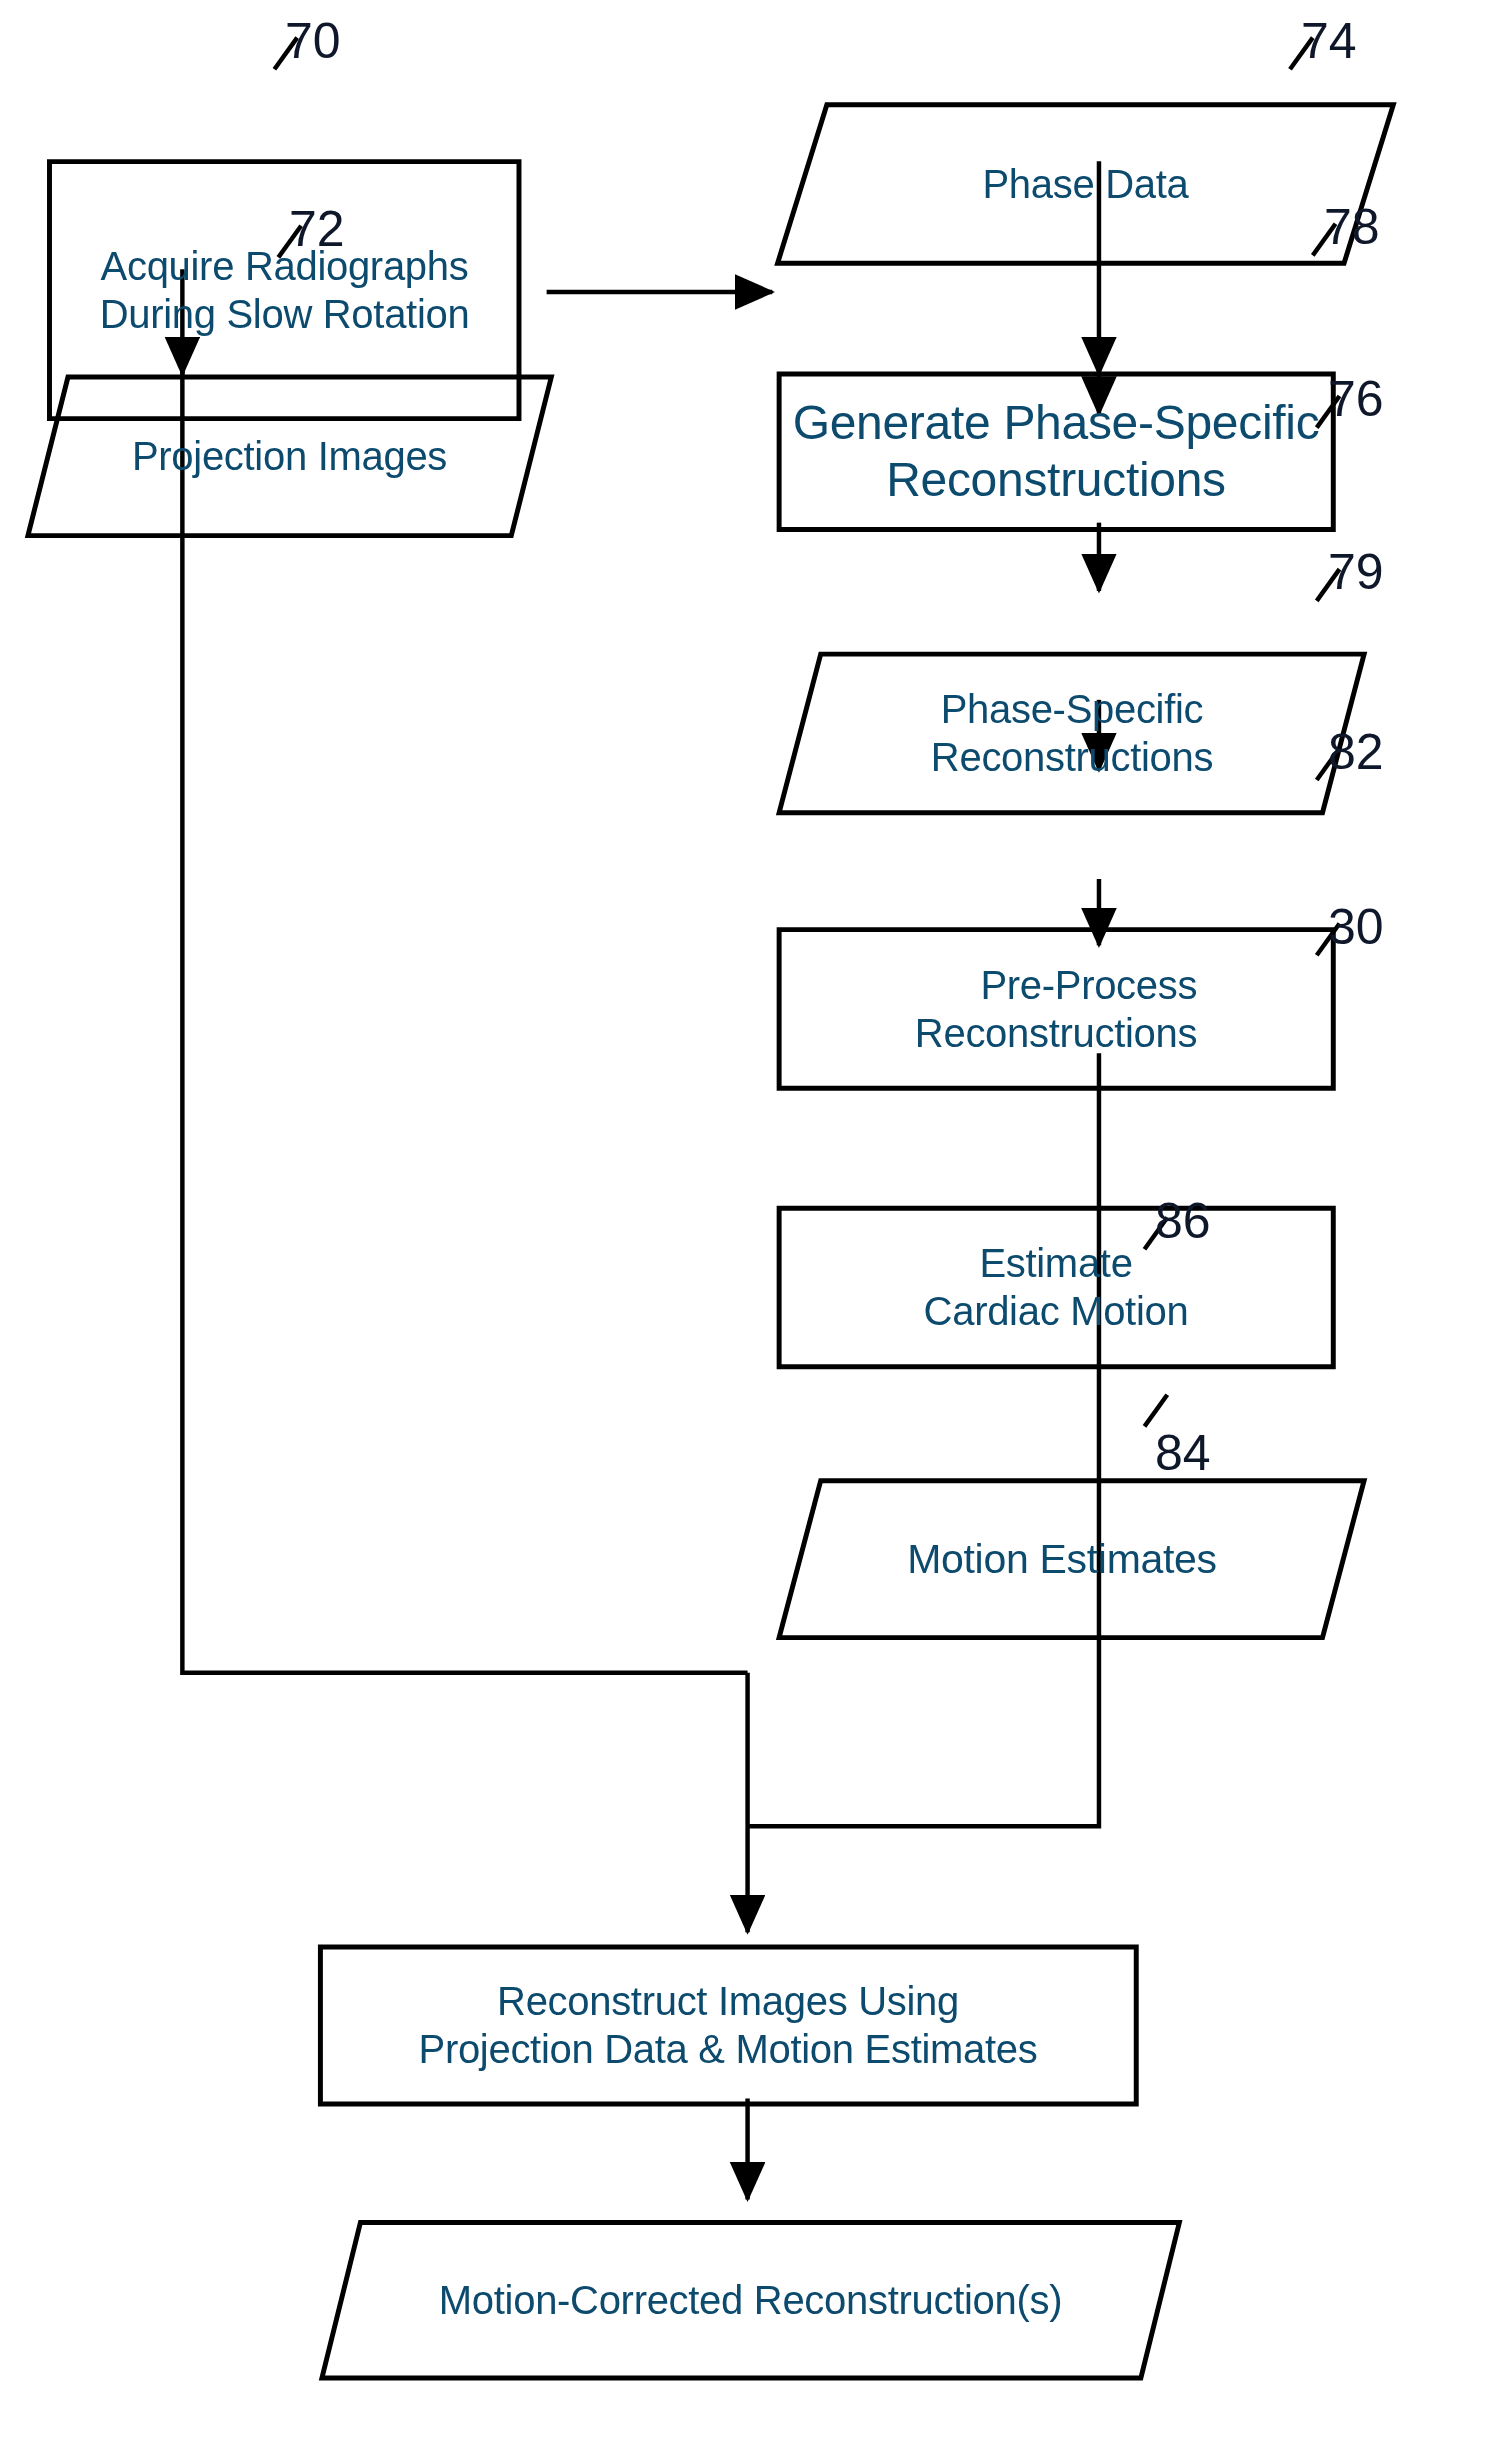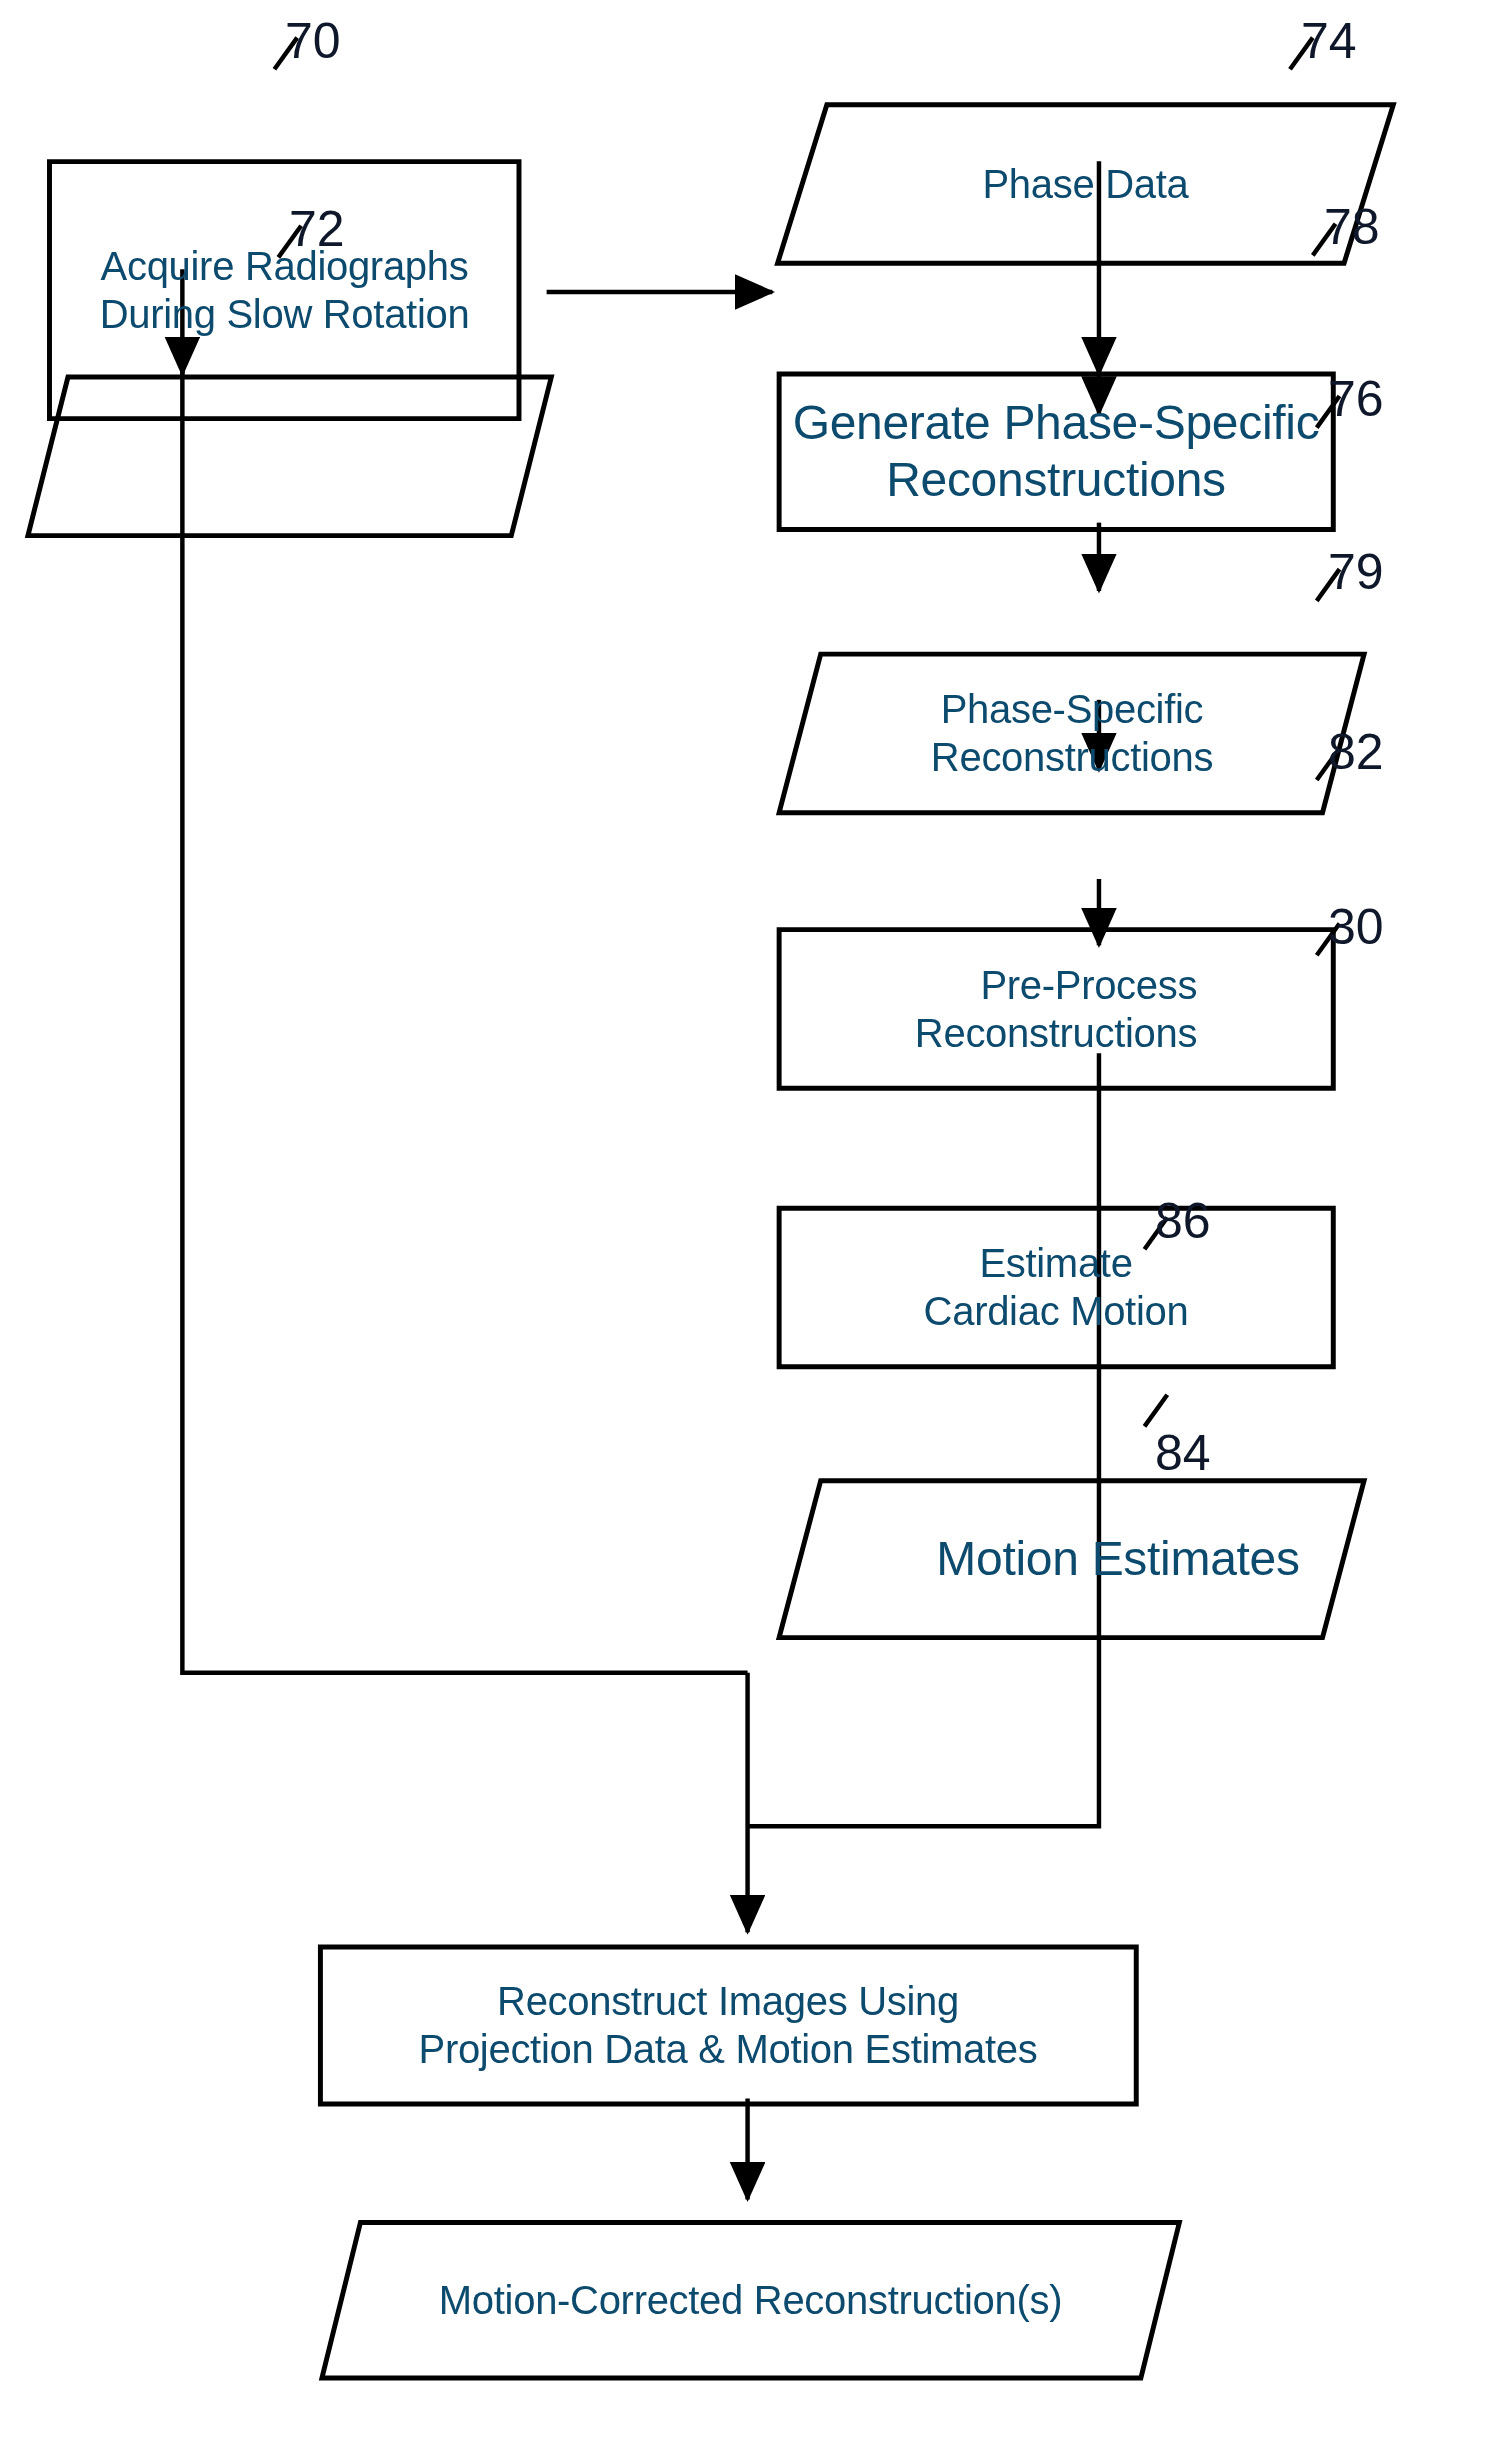--- a/index.html
+++ b/index.html
@@ -110,34 +110,35 @@
       <line x1="1156" y1="1262" x2="1179" y2="1230"></line>
       <line x1="1156" y1="1441" x2="1179" y2="1409"></line>
     </g>
   </svg>
 
   <div class="node-label" style="left: 59px; top: 162px; width: 451px; height: 257px; font-size: 40px;">Acquire Radiographs
 During Slow Rotation</div>
 
   <div class="node-label" style="left: 827px; top: 105px; width: 517px; height: 159px; font-size: 40px;">Phase Data</div>
 
+  <div class="node-label" style="left: 68px; top: 377px; width: 443px; height: 159px; font-size: 40px;">Projection Images</div>
 
   <div class="node-label" style="left: 788px; top: 374px; width: 536px; height: 155px; font-size: 48px;">Generate Phase-Specific
 Reconstructions</div>
 
   <div class="node-label" style="left: 821px; top: 654px; width: 502px; height: 159px; font-size: 40px;">Phase-Specific
 Reconstructions</div>
 
   <div class="node-label" style="left: 788px; top: 930px; width: 536px; height: 159px; font-size: 40px; text-align: right;">Pre-Process
 Reconstructions</div>
 
   <div class="node-label" style="left: 788px; top: 1208px; width: 536px; height: 159px; font-size: 40px;">Estimate
 Cardiac Motion</div>
 
-  <div class="node-label" style="left: 867px; top: 1481px; width: 502px; height: 157px; font-size: 48px;">Motion Estimates</div>
+  <div class="node-label" style="left: 811px; top: 1481px; width: 502px; height: 157px; font-size: 41px;">Motion Estimates</div>
 
   <div class="node-label" style="left: 329px; top: 1947px; width: 798px; height: 157px; font-size: 40px;">Reconstruct Images Using
 Projection Data &amp; Motion Estimates</div>
 
   <div class="node-label" style="left: 360px; top: 2223px; width: 781px; height: 155px; font-size: 40px;">Motion-Corrected Reconstruction(s)</div>
 
   <div class="ref-num" style="left:285px; top:16px;">70</div>
   <div class="ref-num" style="left:1301px; top:16px;">74</div>
   <div class="ref-num" style="left:289px; top:204px;">72</div>
   <div class="ref-num" style="left:1324px; top:202px;">78</div>

